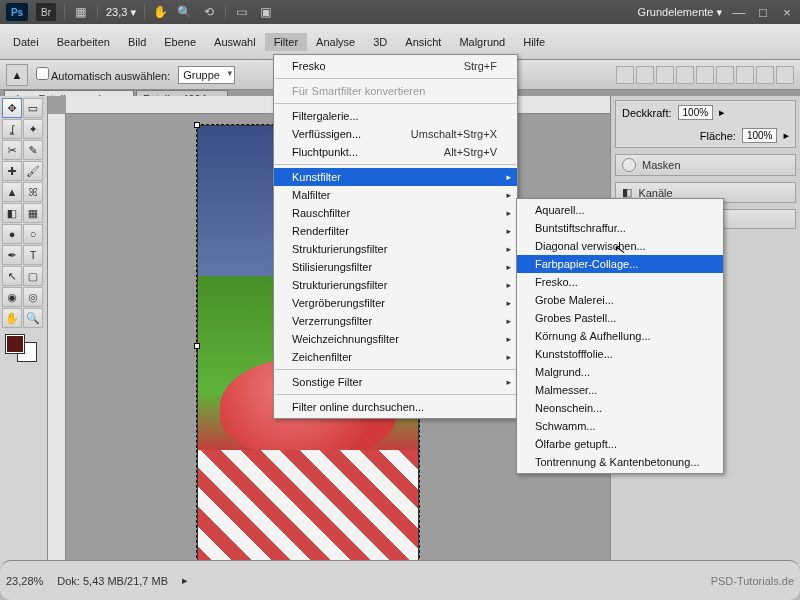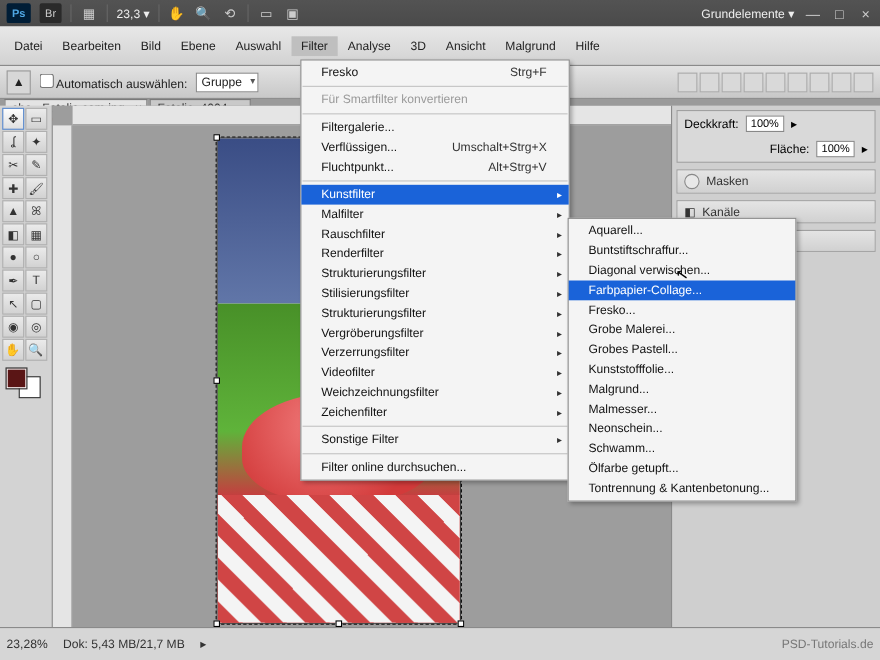--- a/index.html
+++ b/index.html
@@ -60,21 +60,21 @@
 
   .panels { width:190px; background:#cfcfcf; border-left:1px solid #8a8a8a; padding:4px 4px; display:flex; flex-direction:column; gap:6px;}
   .panel { background:#d9d9d9; border:1px solid #a0a0a0; }
   .panel .phead { background:linear-gradient(#e4e4e4,#d1d1d1); padding:3px 6px; font-size:10px; color:#333; display:flex; align-items:center; gap:6px; }
   .panel .phead .dot { width:14px;height:14px;border-radius:50%;border:1px solid #888; background:#e8e8e8; }
   .panel .prow { padding:4px 6px; display:flex; align-items:center; gap:6px; font-size:10px; }
   .valbox { border:1px solid #888; background:#fff; padding:1px 4px; font-size:10px; min-width:34px; text-align:right; }
   .tabbtn { background:linear-gradient(#e6e6e6,#cfcfcf); border:1px solid #9a9a9a; padding:2px 6px; font-size:10px; white-space: nowrap;}
 
   
-  .status { position:absolute; left:0; right:0; bottom:0; height:30px; background:#d6d6d6; border-top:1px solid #8a8a8a; display:flex; align-items:center; padding:0 6px; gap:14px; color:#333; font-size:10px;}
+  .status { position:absolute; left:0; right:0; bottom:0; height:40px; background:#d6d6d6; border-top:1px solid #8a8a8a; display:flex; align-items:center; padding:0 6px; gap:14px; color:#333; font-size:10px;border-radius:11px;}
   .status .r { margin-left:auto; color:#777; }
 
   
   .menu { position:absolute; background:#f4f4f4; border:1px solid #8a8a8a; box-shadow:2px 2px 4px rgba(0,0,0,.3); padding:2px 0; z-index:50; }
   .menu .mi { display:flex; align-items:center; justify-content:space-between; padding:3px 20px 3px 18px; color:#111; white-space:nowrap; position:relative; }
   .menu .mi.disabled { color:#9a9a9a; }
   .menu .mi .sc { color:#333; font-size:11px; margin-left:30px;}
   .menu .mi .arr { position:absolute; right:6px; font-size:9px; color:#333; }
   .menu .sep { height:1px; background:#c2c2c2; margin:3px 1px; }
   .menu .mi.hl { background:#1a63d9; color:#fff; }
@@ -301,24 +301,20 @@
     </div>
   <div class="mi">
       <span>Vergröberungsfilter</span>
       <span class="arr tri"></span>
     </div>
   <div class="mi">
       <span>Verzerrungsfilter</span>
       <span class="arr tri"></span>
     </div>
   <div class="mi">
-      <span>Videofilter</span>
-      <span class="arr tri"></span>
-    </div>
-  <div class="mi">
       <span>Weichzeichnungsfilter</span>
       <span class="arr tri"></span>
     </div>
   <div class="mi">
       <span>Zeichenfilter</span>
       <span class="arr tri"></span>
     </div>
   <div class="sep"></div>
   <div class="mi">
       <span>Sonstige Filter</span>
@@ -331,20 +327,21 @@
 </div>
 
 <div class="menu submenu" id="submenu">
     <div class="mi">Aquarell...</div>
     <div class="mi">Buntstiftschraffur...</div>
     <div class="mi">Diagonal verwischen...</div>
     <div class="mi hl">Farbpapier-Collage...</div>
     <div class="mi">Fresko...</div>
     <div class="mi">Grobe Malerei...</div>
     <div class="mi">Grobes Pastell...</div>
+    <div class="mi">Körnung &amp; Aufhellung...</div>
     <div class="mi">Kunststofffolie...</div>
     <div class="mi">Malgrund...</div>
     <div class="mi">Malmesser...</div>
     <div class="mi">Neonschein...</div>
     <div class="mi">Schwamm...</div>
     <div class="mi">Ölfarbe getupft...</div>
     <div class="mi">Tontrennung &amp; Kantenbetonung...</div>
   </div>
 
 <div class="cursor-arrow">↖</div>

